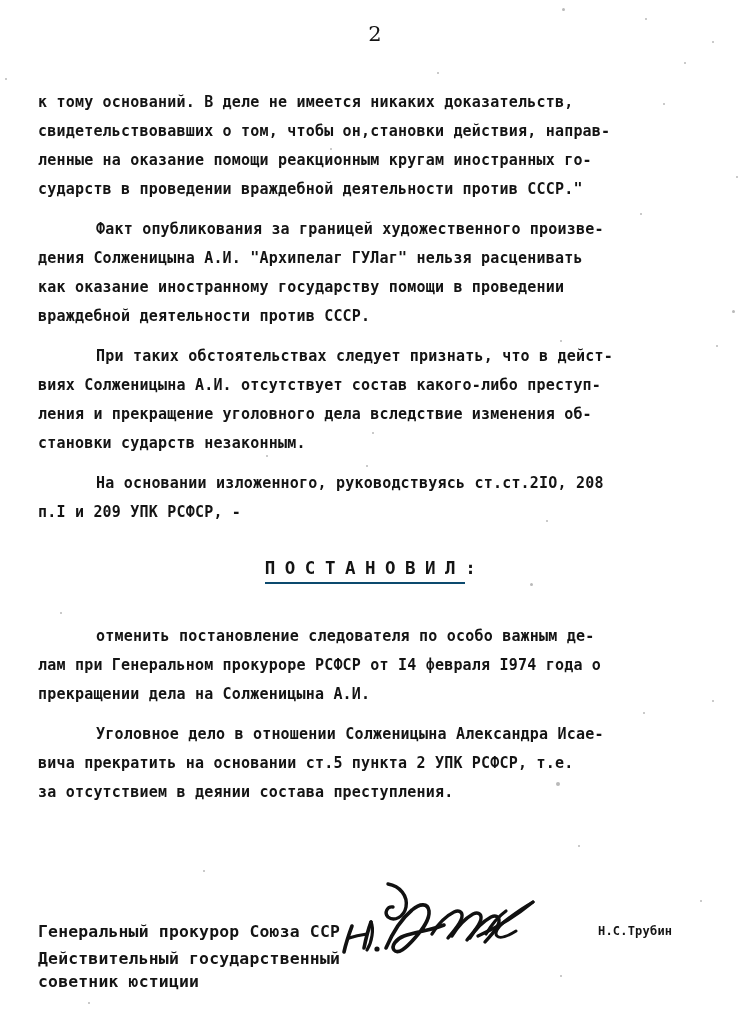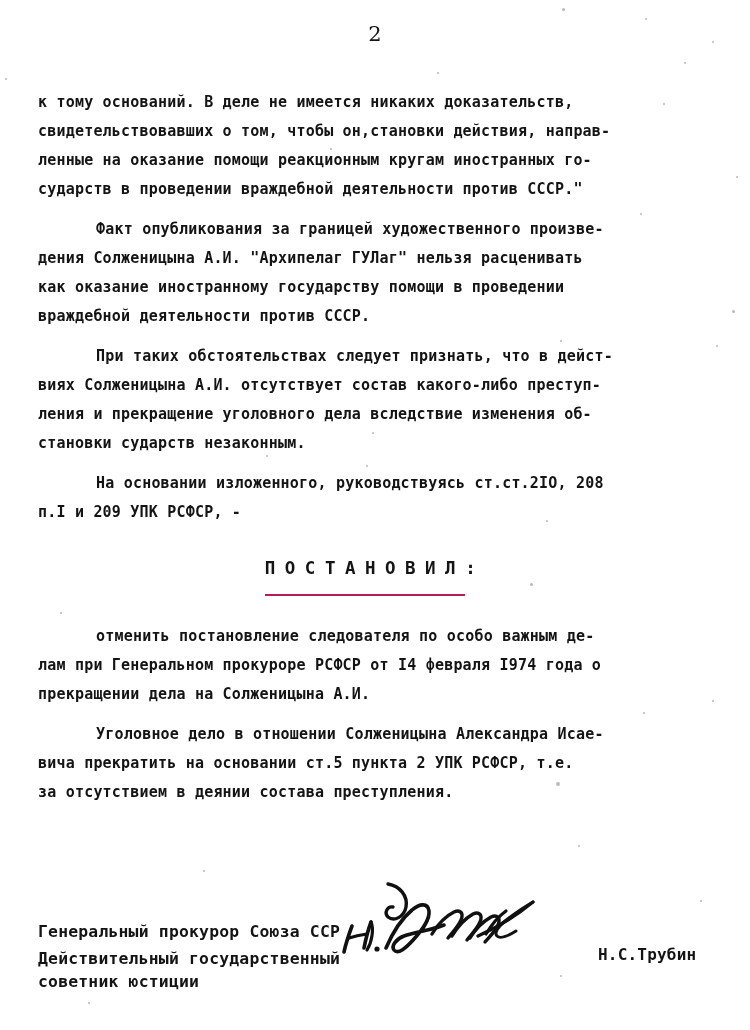--- a/index.html
+++ b/index.html
@@ -67,22 +67,22 @@
     text-align: center;
   }
   .ruling-heading .inner {
     display: inline-block;
     font-size: 17.5px;
     font-weight: 700;
     letter-spacing: 9.5px;
     white-space: pre;
   }
   .ruling-heading .word {
-    border-bottom: 2px solid #be185d;
-    padding-bottom: 16px;
+    border-bottom: 2px solid #0c4a6e;
+    padding-bottom: 4px;
   }
   .ruling-heading .colon {
     border-bottom: none;
   }
 
   .section-ruling {
     position: absolute;
     left: 38px;
     top: 622px;
     width: 690px;
@@ -109,25 +109,24 @@
     letter-spacing: 0.2px;
   }
   .sig-left .sline.l1 { line-height: 28px; }
   .sig-left .sline.l2 { line-height: 25px; }
   .sig-left .sline.l3 { line-height: 21px; }
 
   .sig-name {
     position: absolute;
     left: 560px;
     top: 46px;
-    font-size: 16px;
+    font-size: 12px;
     font-weight: 700;
     white-space: pre;
     letter-spacing: 0.2px;
-    margin-top: 21px;
   }
 
   .autograph {
     position: absolute;
     left: 290px;
     top: -2px;
     width: 240px;
     height: 90px;
     pointer-events: none;
   }

